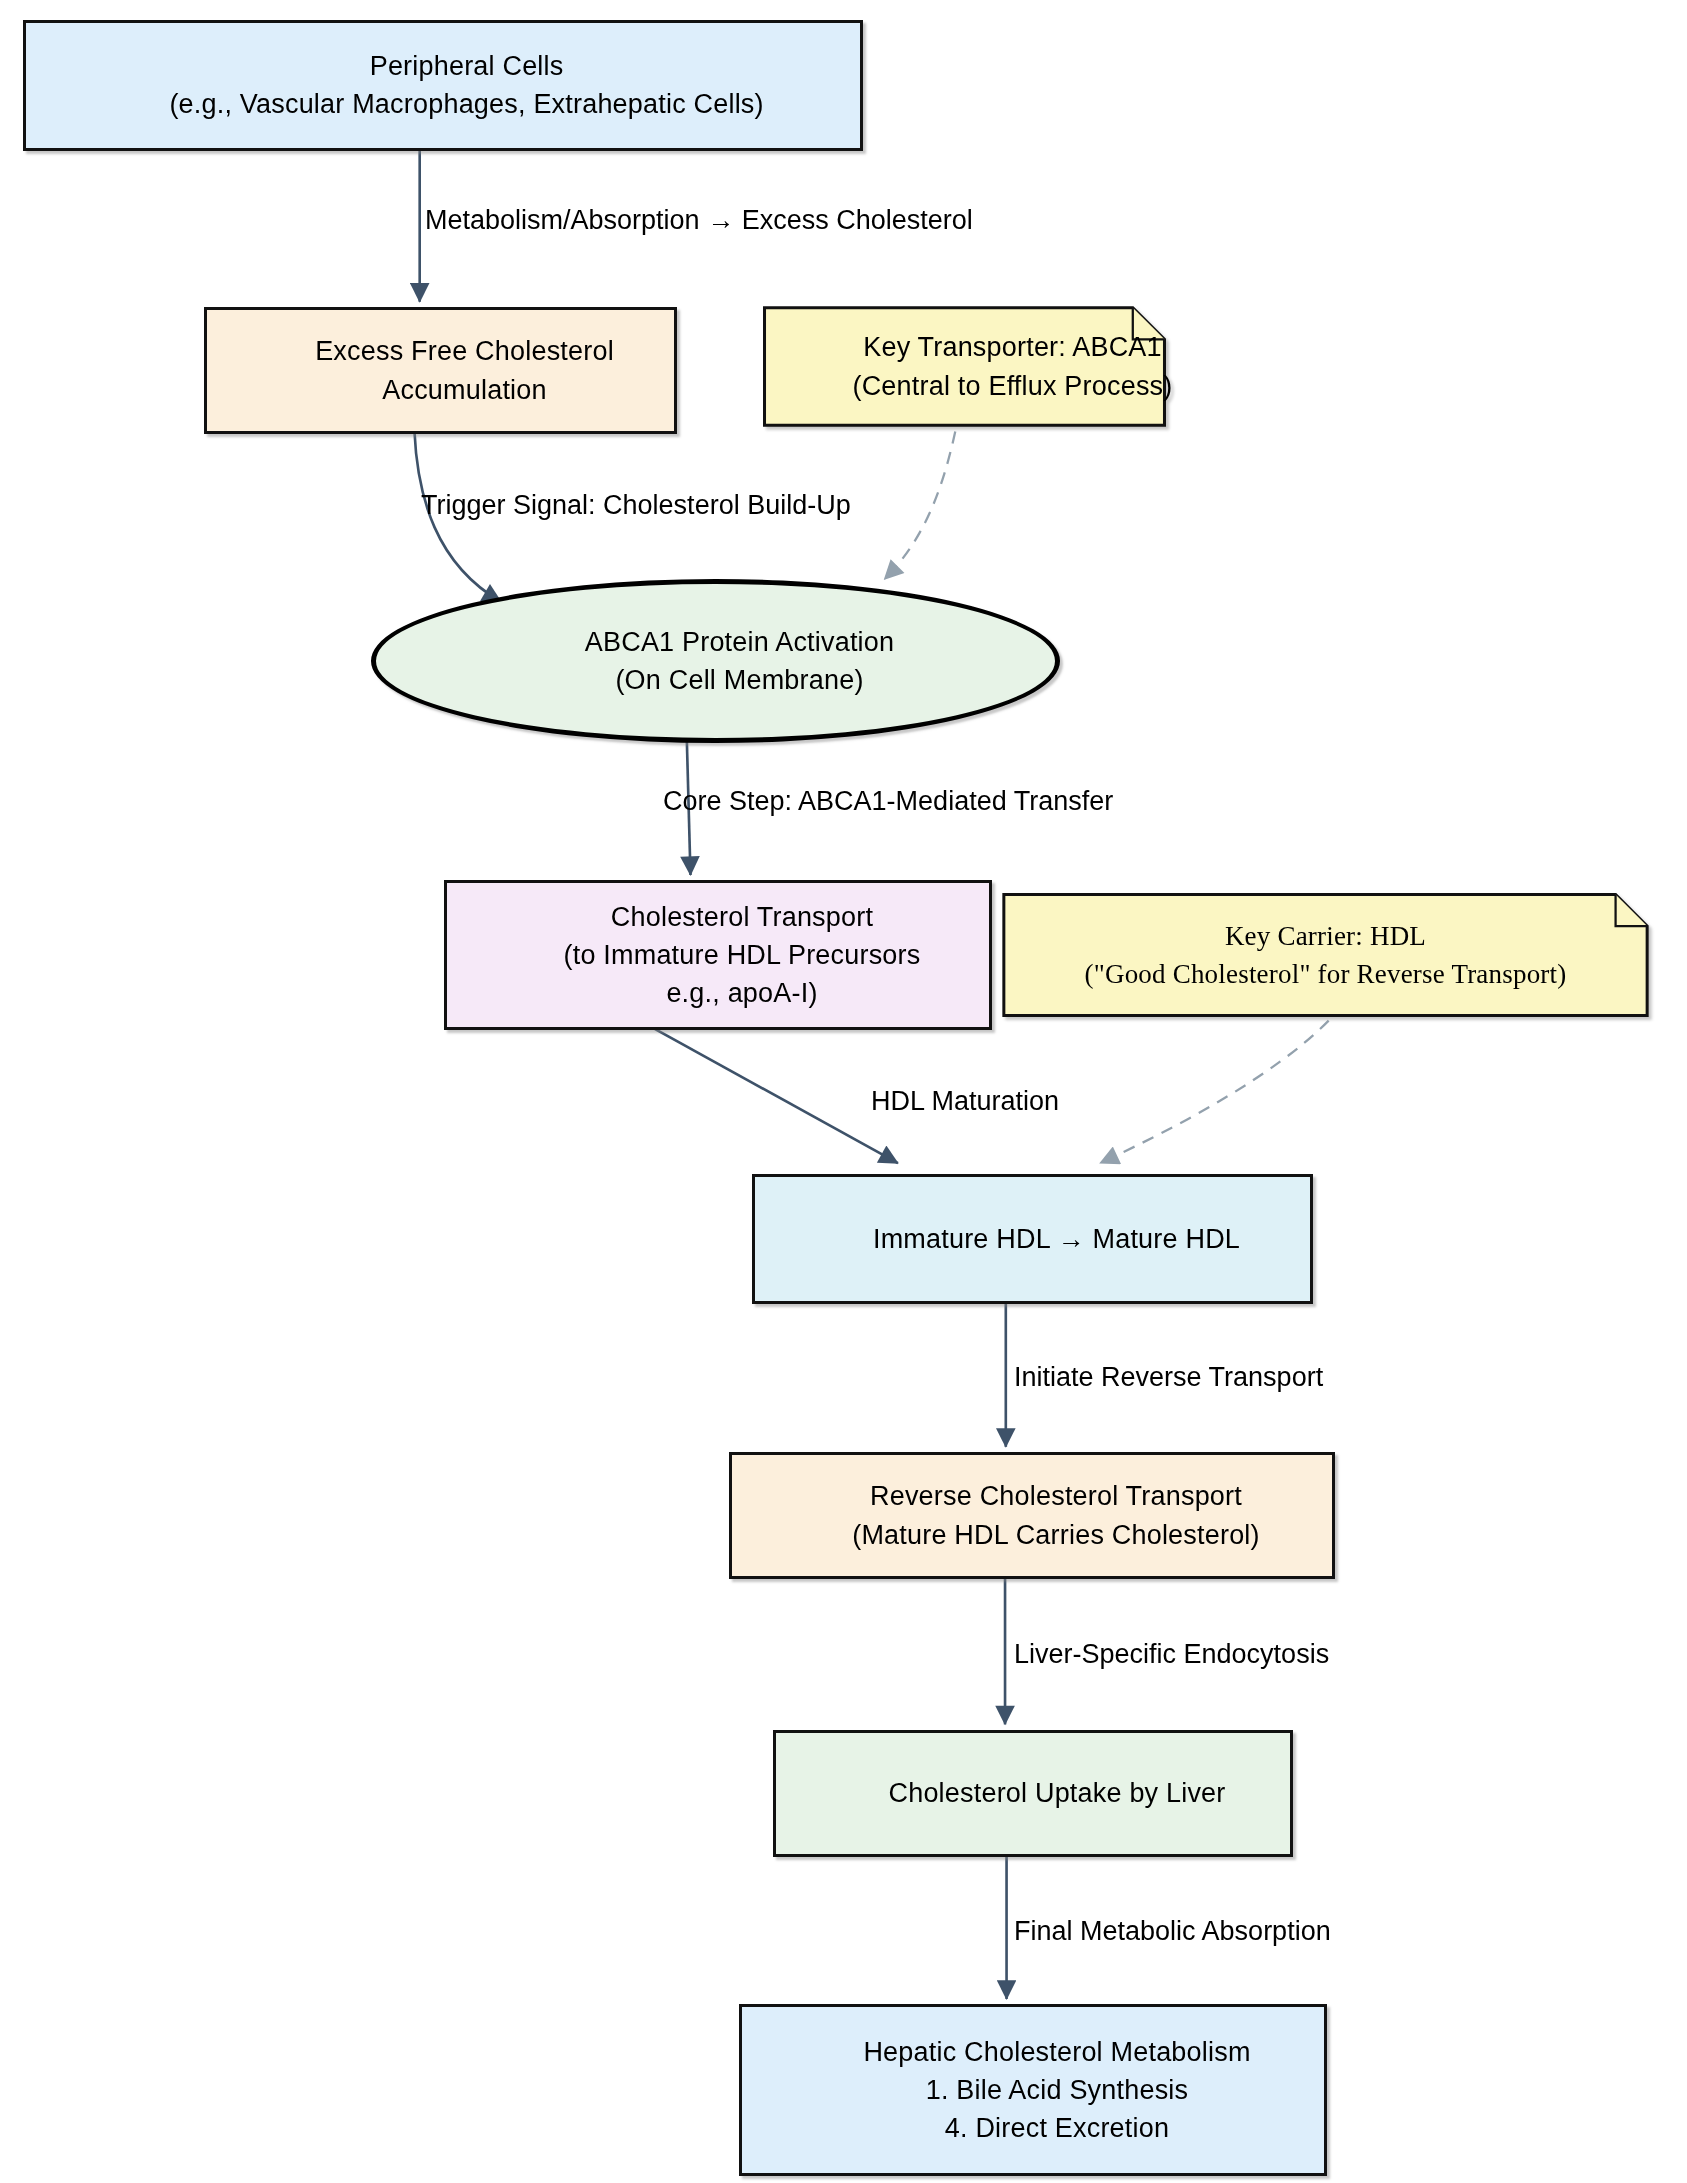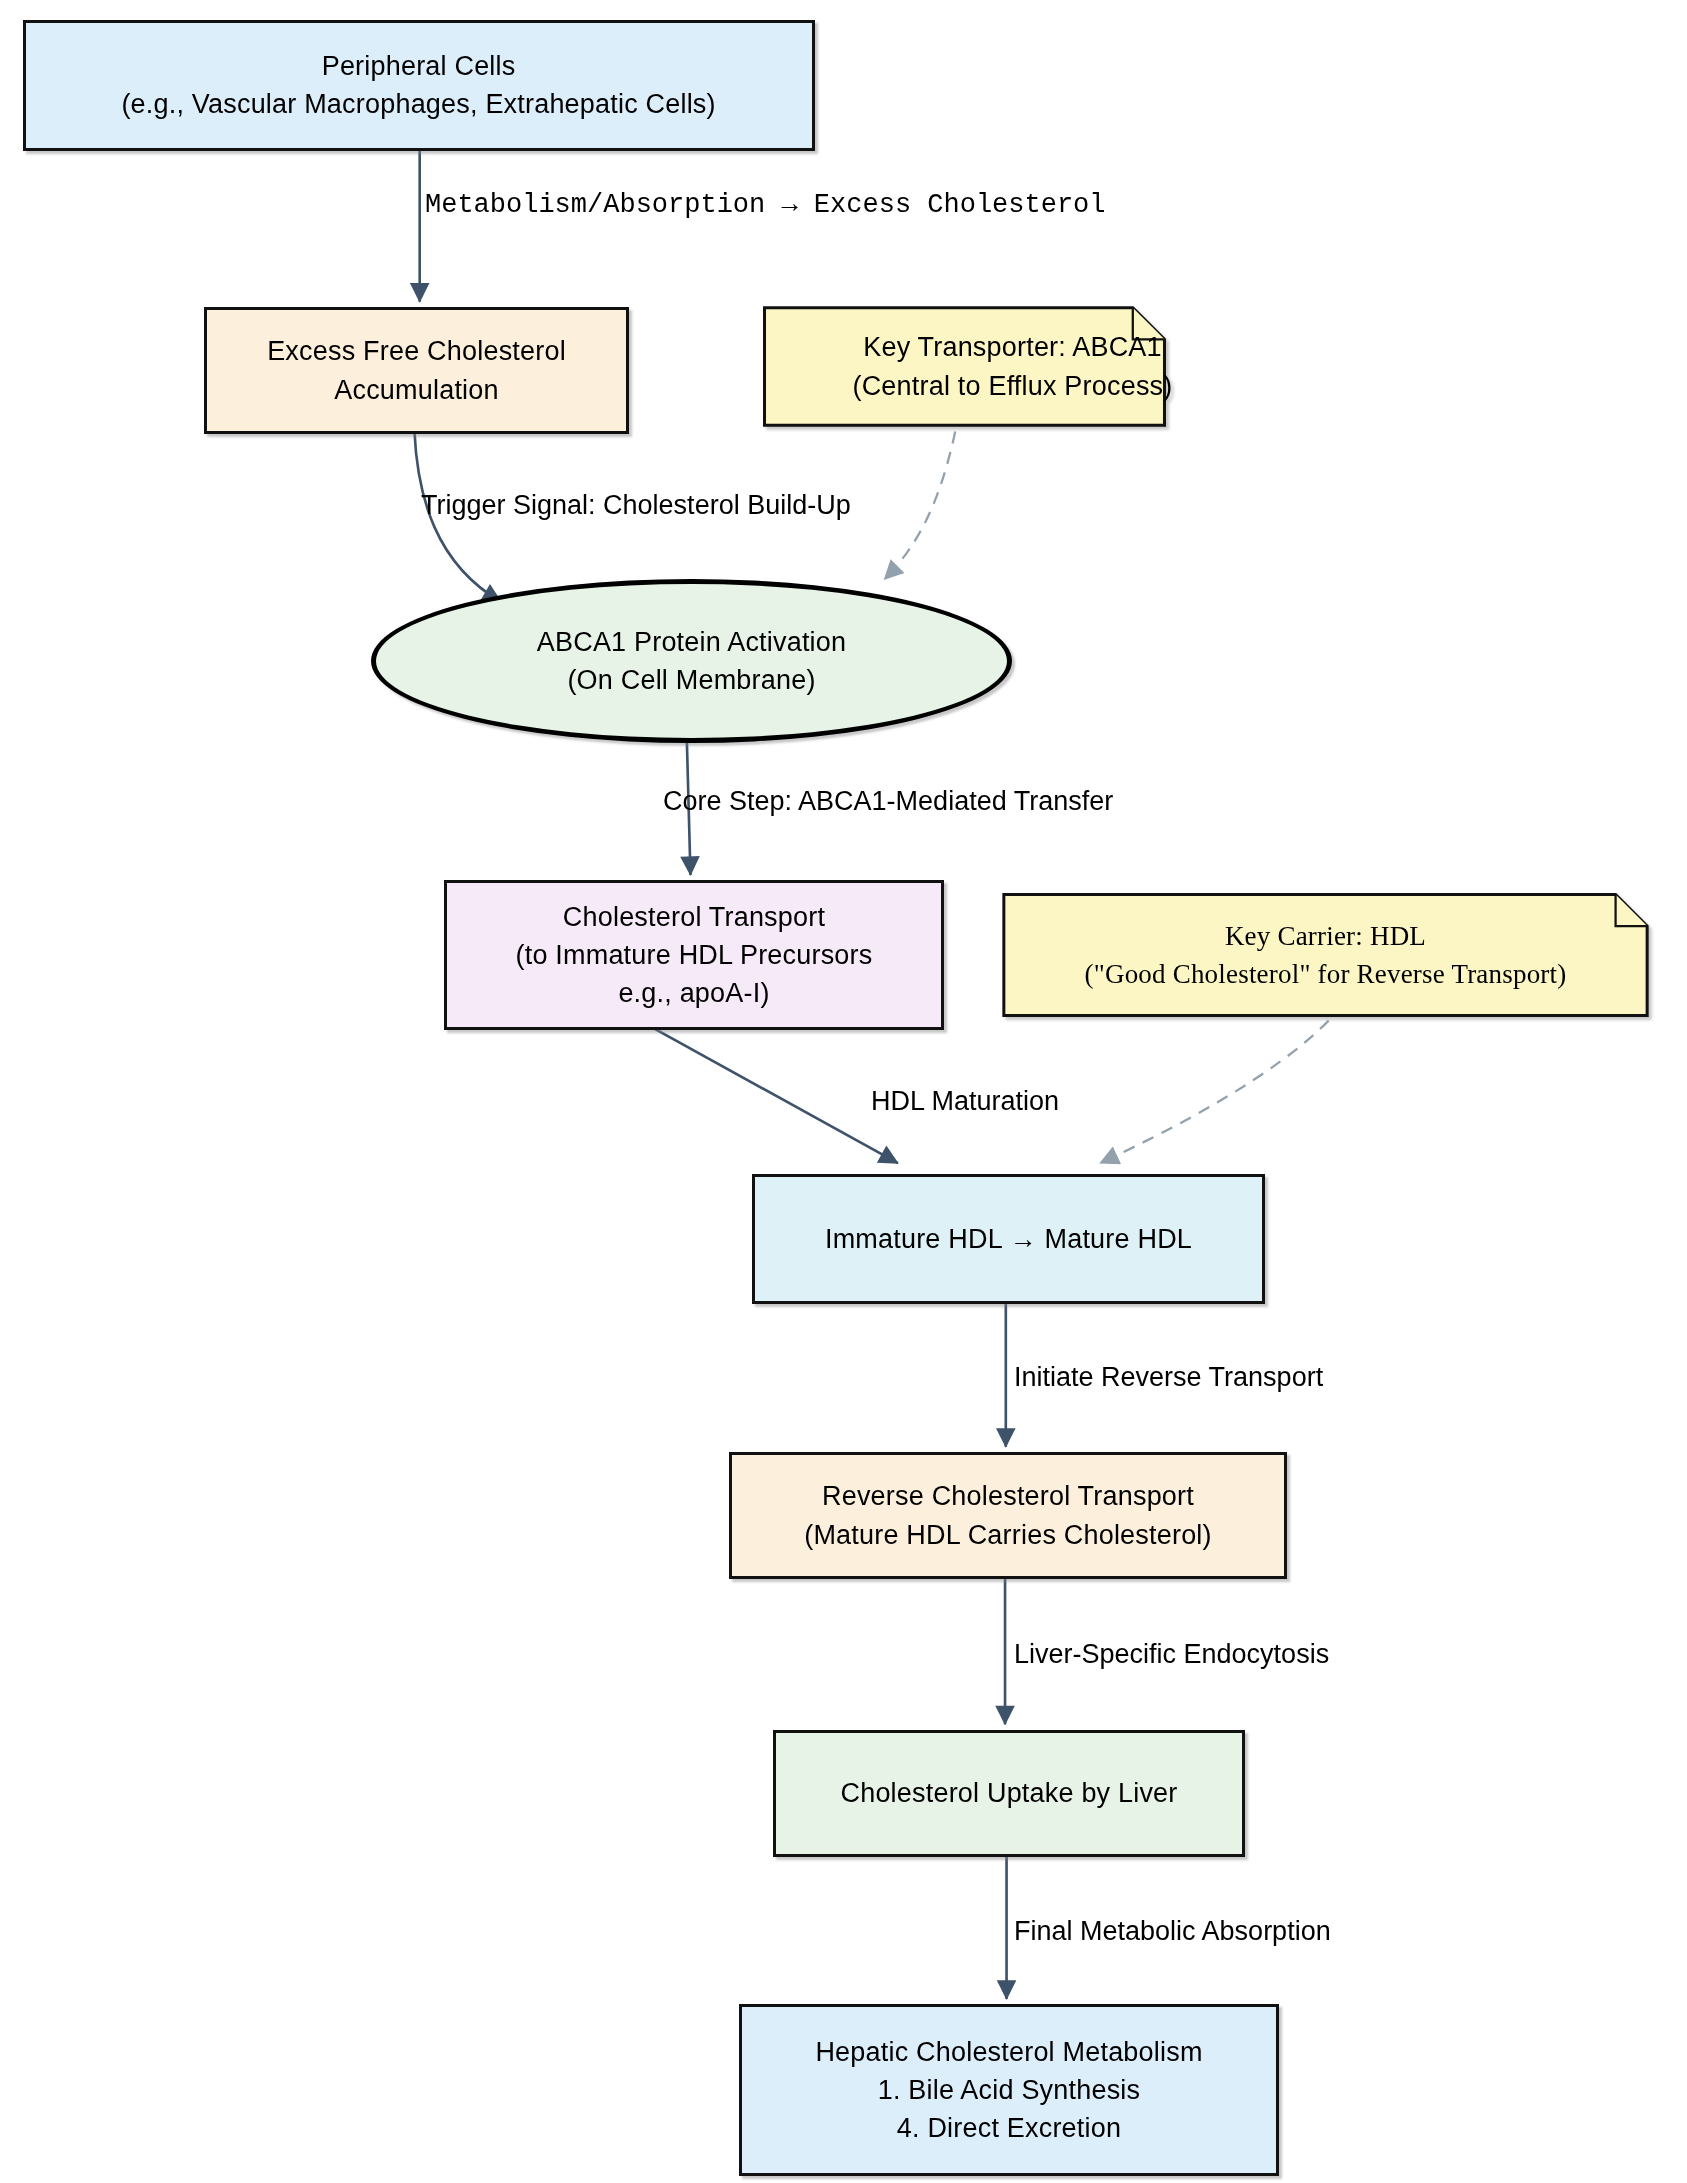--- a/index.html
+++ b/index.html
@@ -5,20 +5,21 @@
   html,body{margin:0;padding:0;background:#ffffff;}
   #canvas{
     position:relative;width:1688px;height:2183px;background:#ffffff;overflow:hidden;
     font-family:"Liberation Sans","DejaVu Sans",sans-serif;color:#000;
   }
   #edges{position:absolute;left:0;top:0;z-index:1;}
   .node{
     position:absolute;z-index:2;display:flex;align-items:center;justify-content:center;
     border:3px solid #111;box-shadow:3px 3px 2.3px rgba(130,130,130,.45);
     text-align:center;
+    padding-left:48px;
   }
   .node-text{
     white-space:pre-line;font-size:27px;line-height:1.42;letter-spacing:0.2px;
   }
   .fill-blue{background:#ddeefb;}
   .fill-peach{background:#fcefdc;}
   .fill-green{background:#e7f3e7;}
   .fill-lavender{background:#f6e9f8;}
   .fill-cyan{background:#def1f7;}
   .ellipse{border-radius:50%;border-width:5.3px;border-color:#000;text-align:center;}
@@ -109,21 +110,21 @@
   <div class="node fill-green" style="left:773px;top:1730px;width:466px;height:121px;">
     <span class="node-text">Cholesterol Uptake by Liver</span>
   </div>
 
   <div class="node fill-blue" style="left:739px;top:2004px;width:534px;height:166px;">
     <span class="node-text">Hepatic Cholesterol Metabolism
 1. Bile Acid Synthesis
 4. Direct Excretion</span>
   </div>
 
-  <div class="edge-label" style="left:425px;top:190px;font-family:Liberation Mono, monospace;">Metabolism/Absorption → Excess Cholesterol</div>
+  <div class="edge-label" style="left:425px;top:205px;">Metabolism/Absorption → Excess Cholesterol</div>
 
   <div class="edge-label" style="left:421px;top:490px;">Trigger Signal: Cholesterol Build-Up</div>
 
   <div class="edge-label" style="left:663px;top:786px;">Core Step: ABCA1-Mediated Transfer</div>
 
   <div class="edge-label" style="left:871px;top:1086px;">HDL Maturation</div>
 
   <div class="edge-label" style="left:1014px;top:1362px;">Initiate Reverse Transport</div>
 
   <div class="edge-label" style="left:1014px;top:1639px;">Liver-Specific Endocytosis</div>

